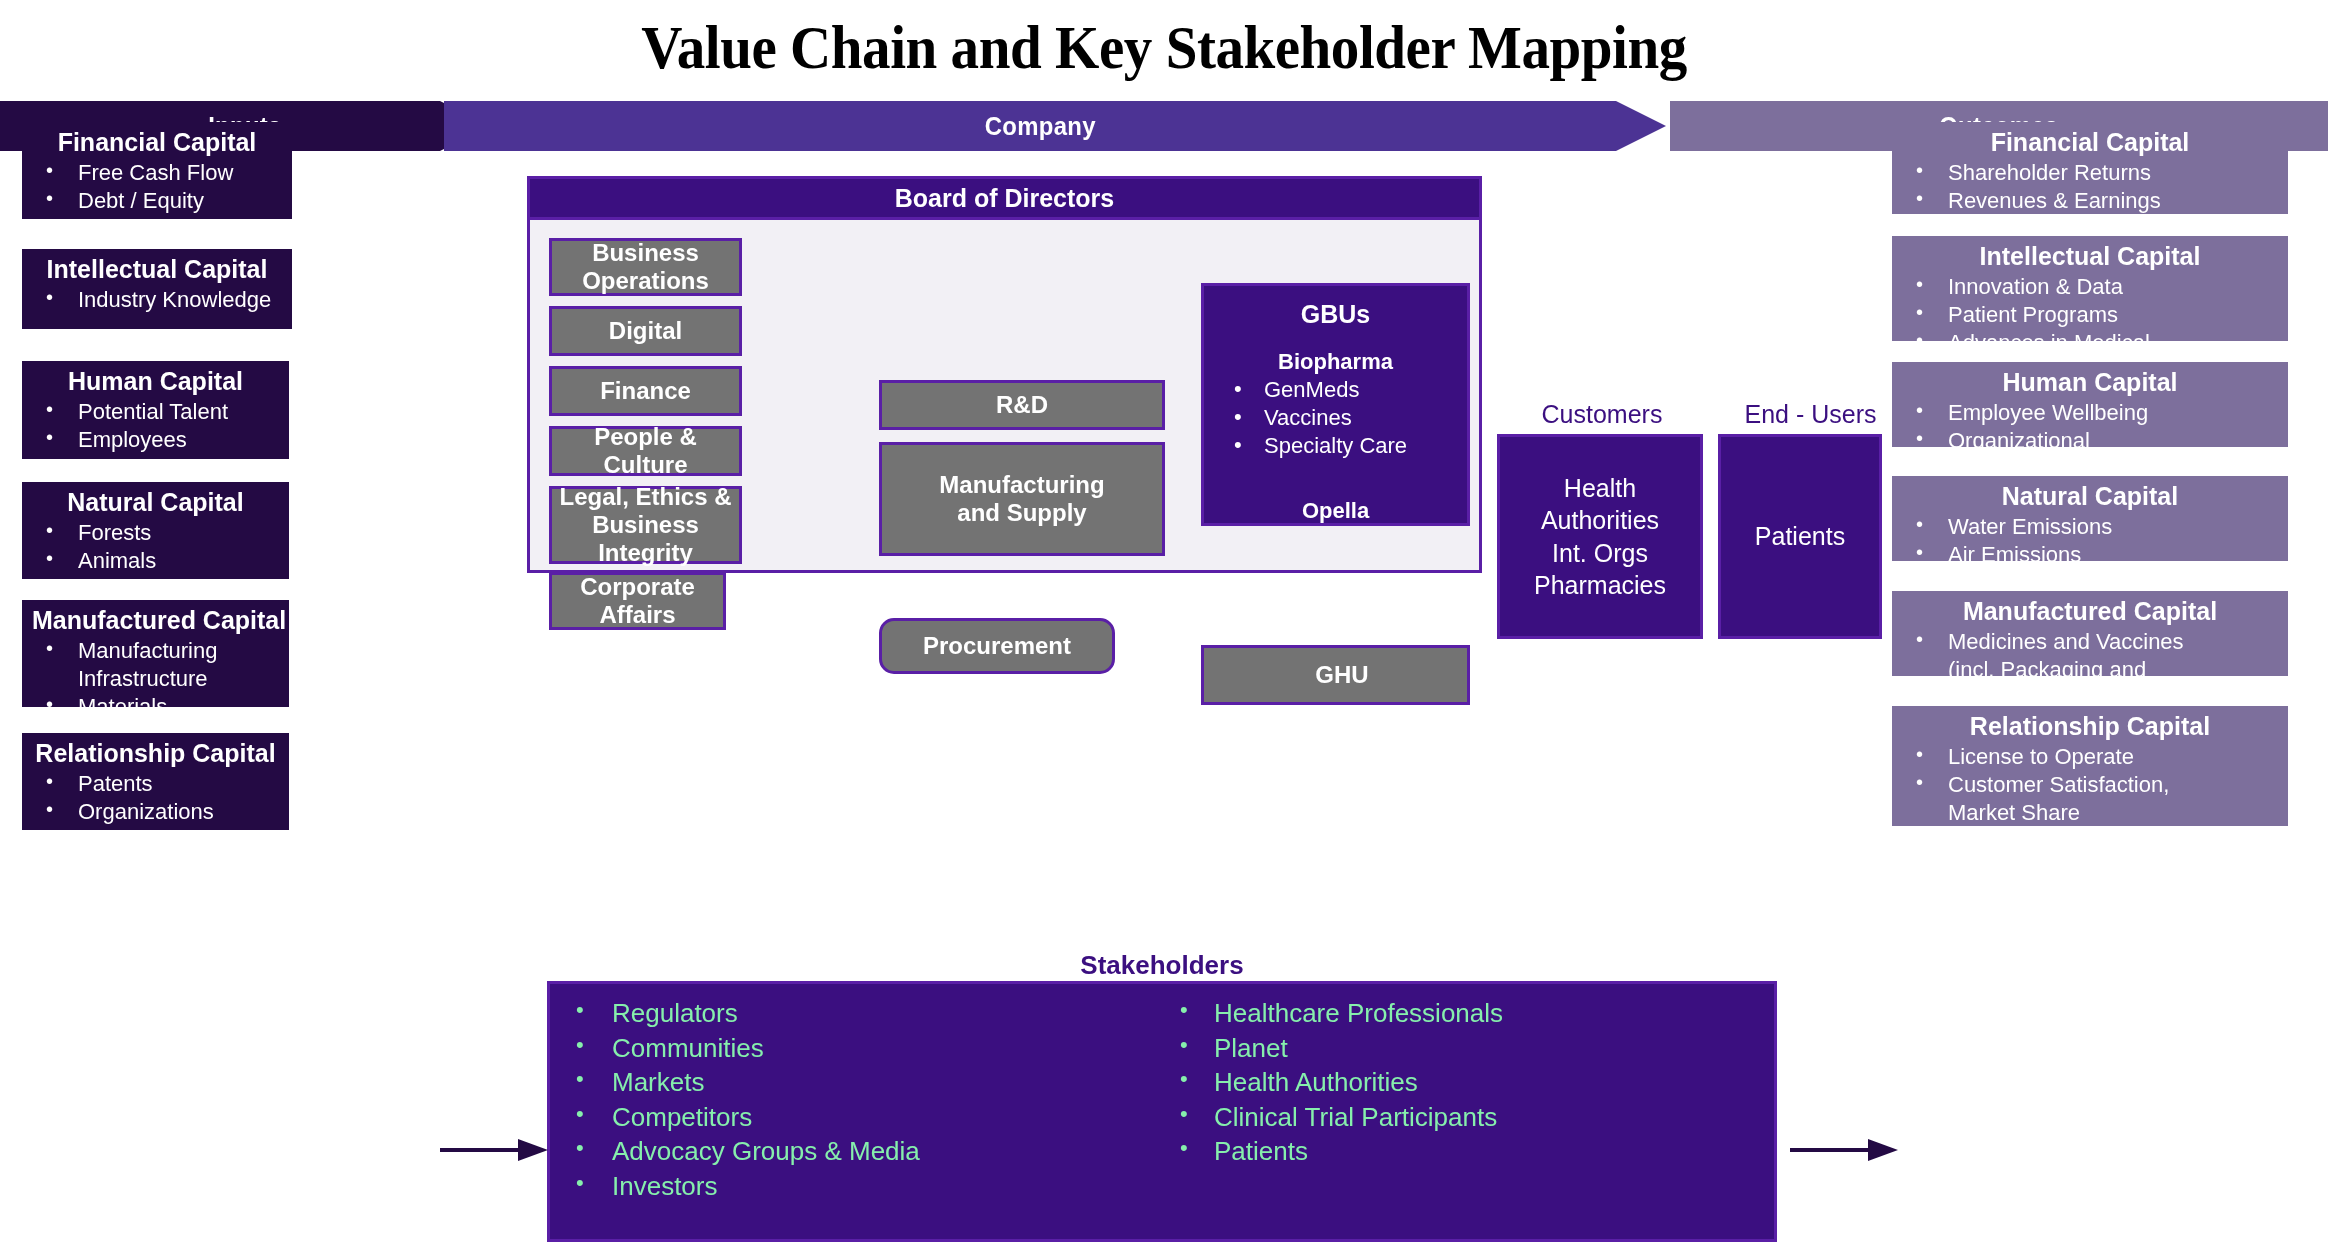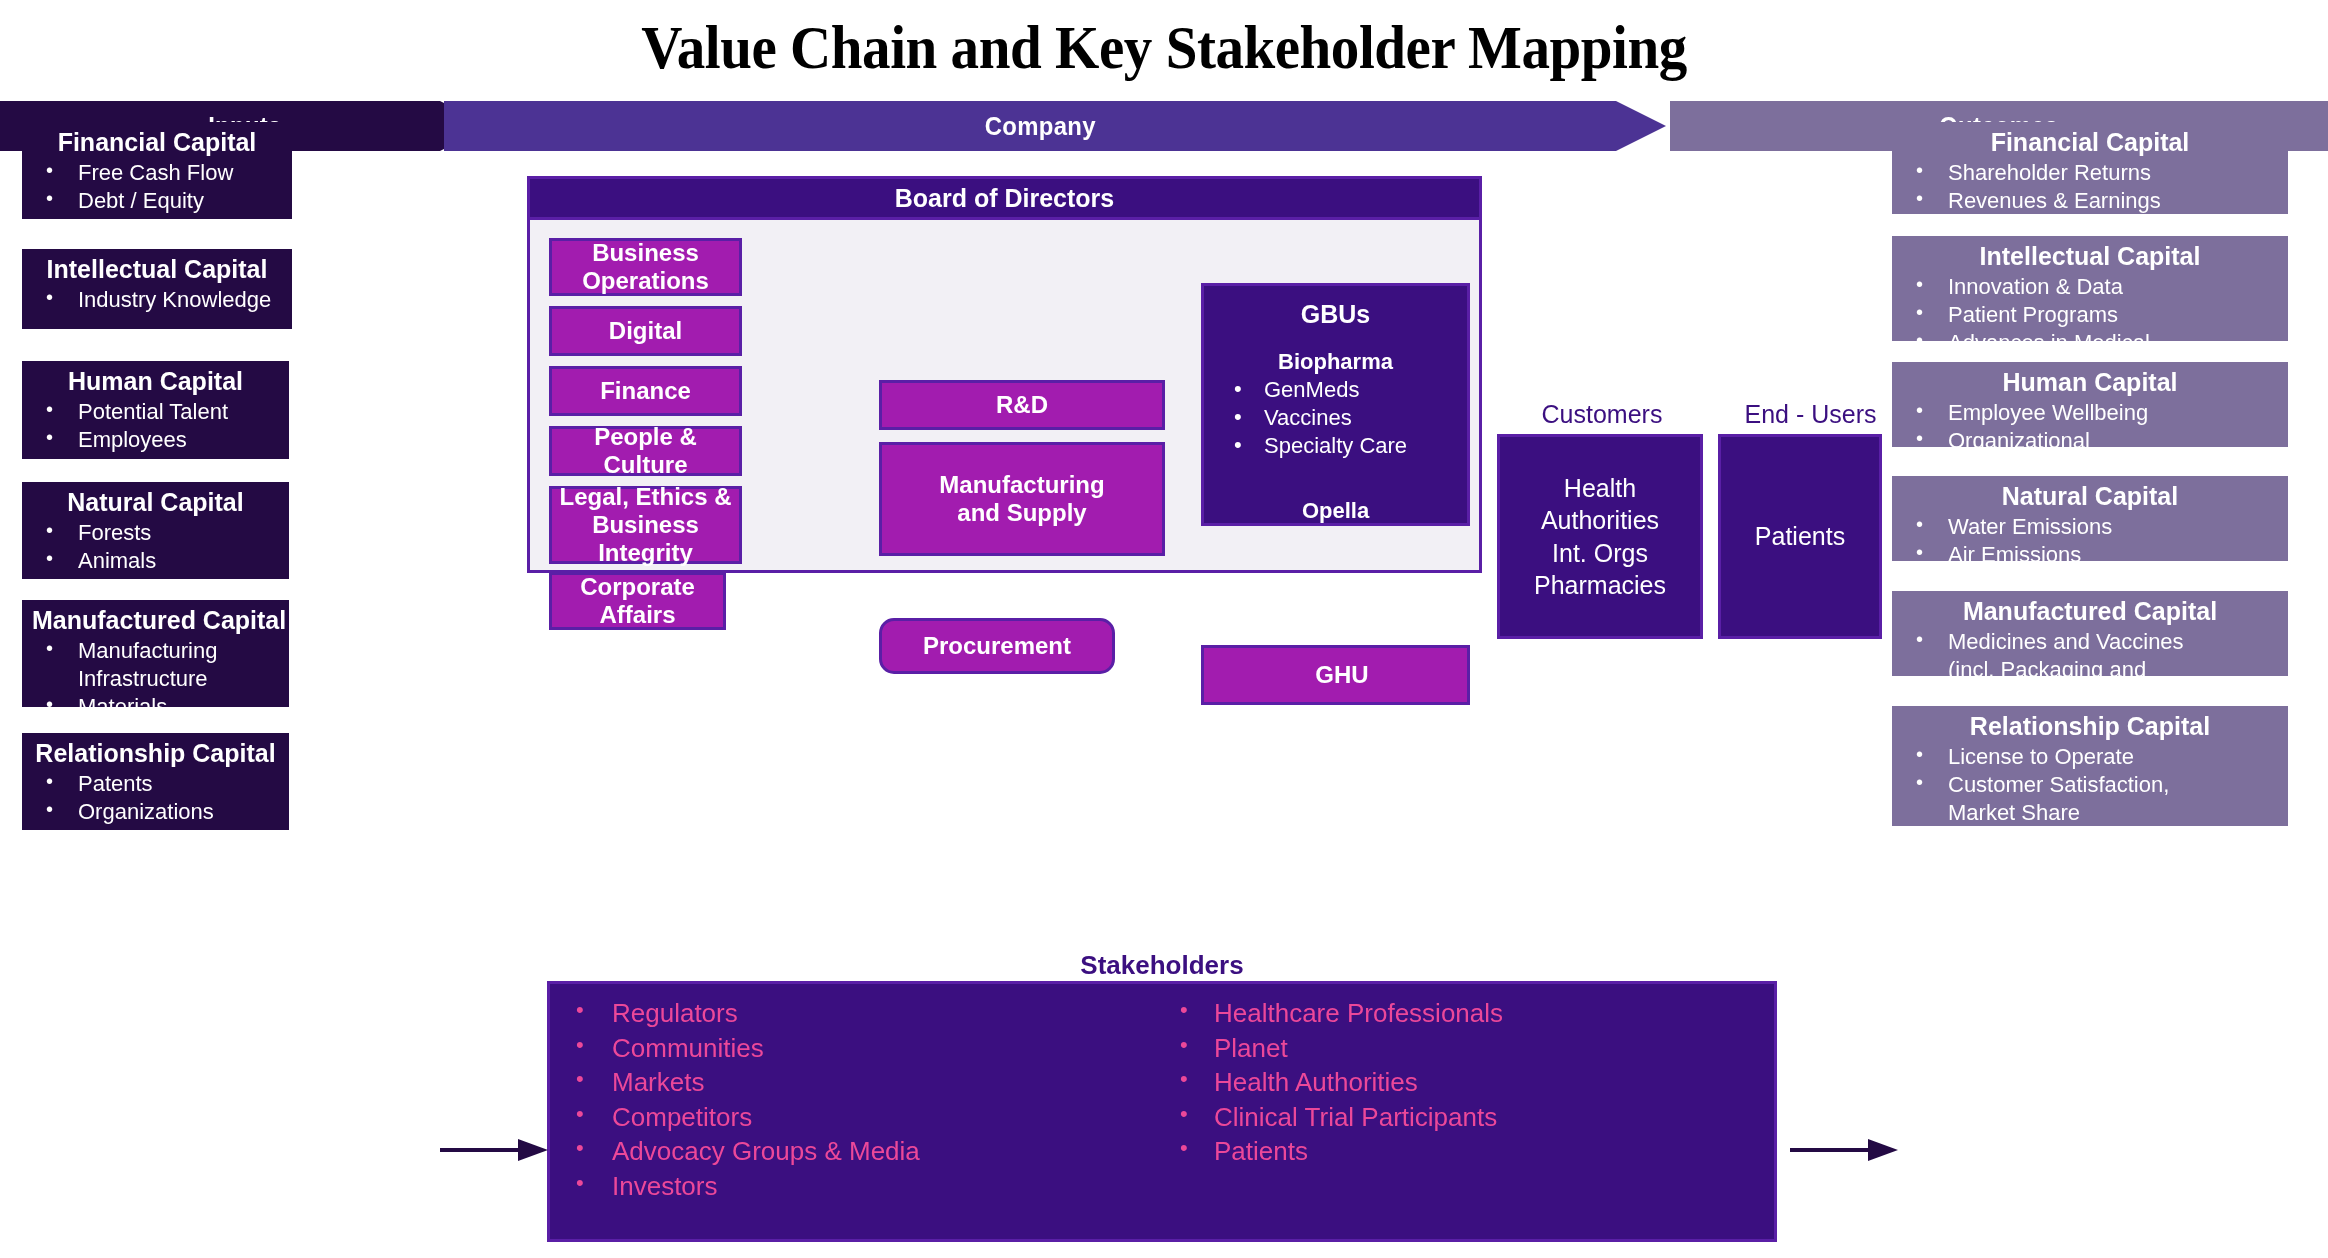--- a/index.html
+++ b/index.html
@@ -128,21 +128,21 @@
     display: flex;
     align-items: center;
     justify-content: center;
     color: #ffffff;
     font-weight: bold;
     font-size: 25px;
   }
   .org-box {
     position: absolute;
     box-sizing: border-box;
-    background: #a21caf;
+    background: #737373;
     border: 3px solid #5a1fa6;
     display: flex;
     align-items: center;
     justify-content: center;
     text-align: center;
     color: #ffffff;
     font-weight: bold;
     font-size: 24px;
     line-height: 1.18;
   }
@@ -224,21 +224,21 @@
   }
   #stakeholders-box {
     position: absolute;
     left: 547px;
     top: 981px;
     width: 1230px;
     height: 261px;
     box-sizing: border-box;
     background: #3b0f80;
     border: 3px solid #5a1fa6;
-    color: #ec4899;
+    color: #86efac;
     display: flex;
   }
   .sh-col { flex: 1; padding-top: 12px; }
   .sh-col ul { list-style: none; margin: 0; padding: 0; }
   .sh-col ul li {
     position: relative;
     padding-left: 62px;
     font-size: 26px;
     line-height: 1.33;
   }

